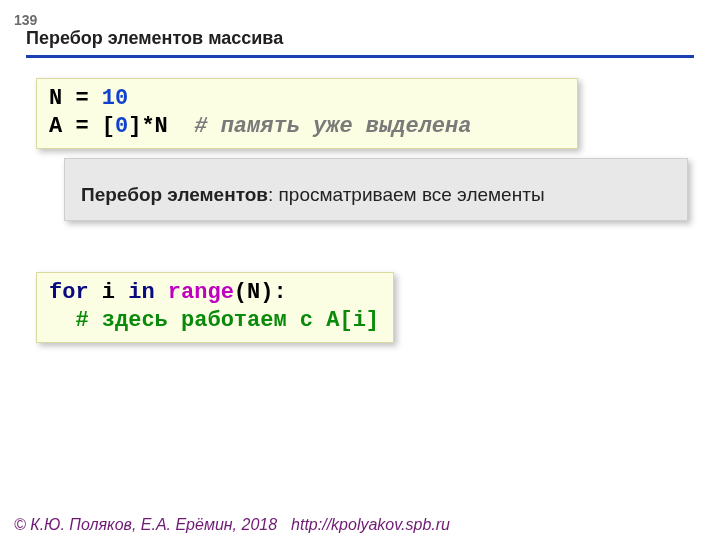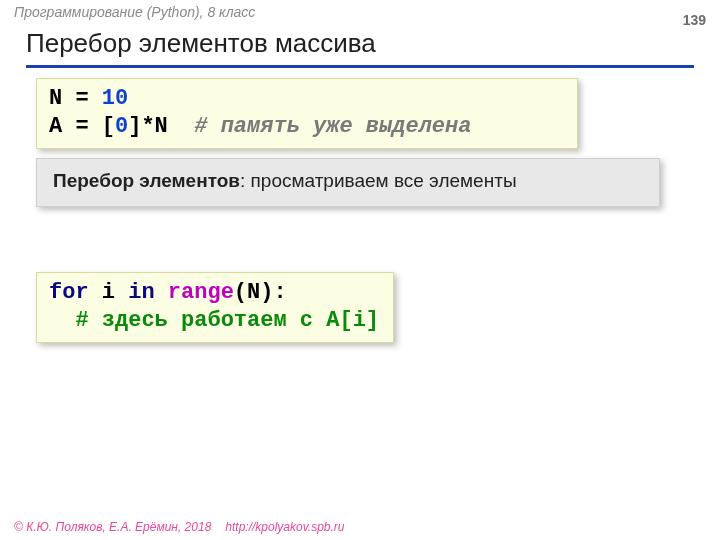--- a/index.html
+++ b/index.html
@@ -23,22 +23,22 @@
     font-size: 14px;
     font-style: italic;
     color: #8a8a8a;
   }
   .page-num { font-style: normal; font-weight: bold; color: #6b6b6b; margin-top: 16px; }
   .title-wrap {
     position: absolute;
     top: 28px; left: 26px; right: 26px;
   }
   .title {
-    font-size: 26px;
-    font-weight: normal;
+    font-size: 18px;
+    font-weight: bold;
     color: #202020;
     padding-bottom: 2px;
   }
   .title-rule {
     height: 3px;
     background: #1a3fb0;
     margin-top: 4px;
   }
   .codebox, .textbox {
     position: absolute;
@@ -55,52 +55,52 @@
     font-weight: bold;
     line-height: 1.25;
     white-space: pre;
   }
   .textbox {
     background: #e8e8e8;
     border: 1px solid #cfcfcf;
     font-size: 19px;
     line-height: 1.3;
     color: #222;
-    padding: 10px 16px 12px 16px;
+    padding: 24px 16px 12px 16px;
+    margin-left: 28px;
   }
   .textbox .lead { font-weight: bold; }
   .textbox .hang {
     display: block;
     padding-left: 28px;
   }
   #box1 { top: 78px; width: 542px; }
   #box2 { top: 158px; width: 624px; }
   #box3 { top: 272px; width: 358px; }
 
   .tk-blue  { color: #1040d0; }
   .tk-navy  { color: #0a0a80; }
   .tk-green { color: #0a8a0a; }
   .tk-black { color: #000000; }
   .tk-gray  { color: #7a7a7a; font-style: italic; }
   .tk-magenta { color: #c000c0; }
 
   .footer {
     position: absolute;
     left: 14px; bottom: 6px;
-    font-size: 12px;
+    font-size: 16px;
     font-style: italic;
-    color: #ec4899;
+    color: #701a75;
   }
   .footer .sep { display:inline-block; width: 14px; }
 </style>
 </head>
 <body>
 
 <div class="header-bar">
-  <span>Программирование (Python), 8 класс</span>
   <span class="page-num">139</span>
 </div>
 
 <div class="title-wrap">
   <div class="title">Перебор элементов массива</div>
   <div class="title-rule"></div>
 </div>
 
 <div id="box1" class="codebox"><span class="tk-black">N</span><span class="tk-black"> = </span><span class="tk-blue">10</span>
 <span class="tk-black">A</span><span class="tk-black"> = </span><span class="tk-black">[</span><span class="tk-blue">0</span><span class="tk-black">]*N</span><span class="tk-gray">  # память уже выделена</span></div>

